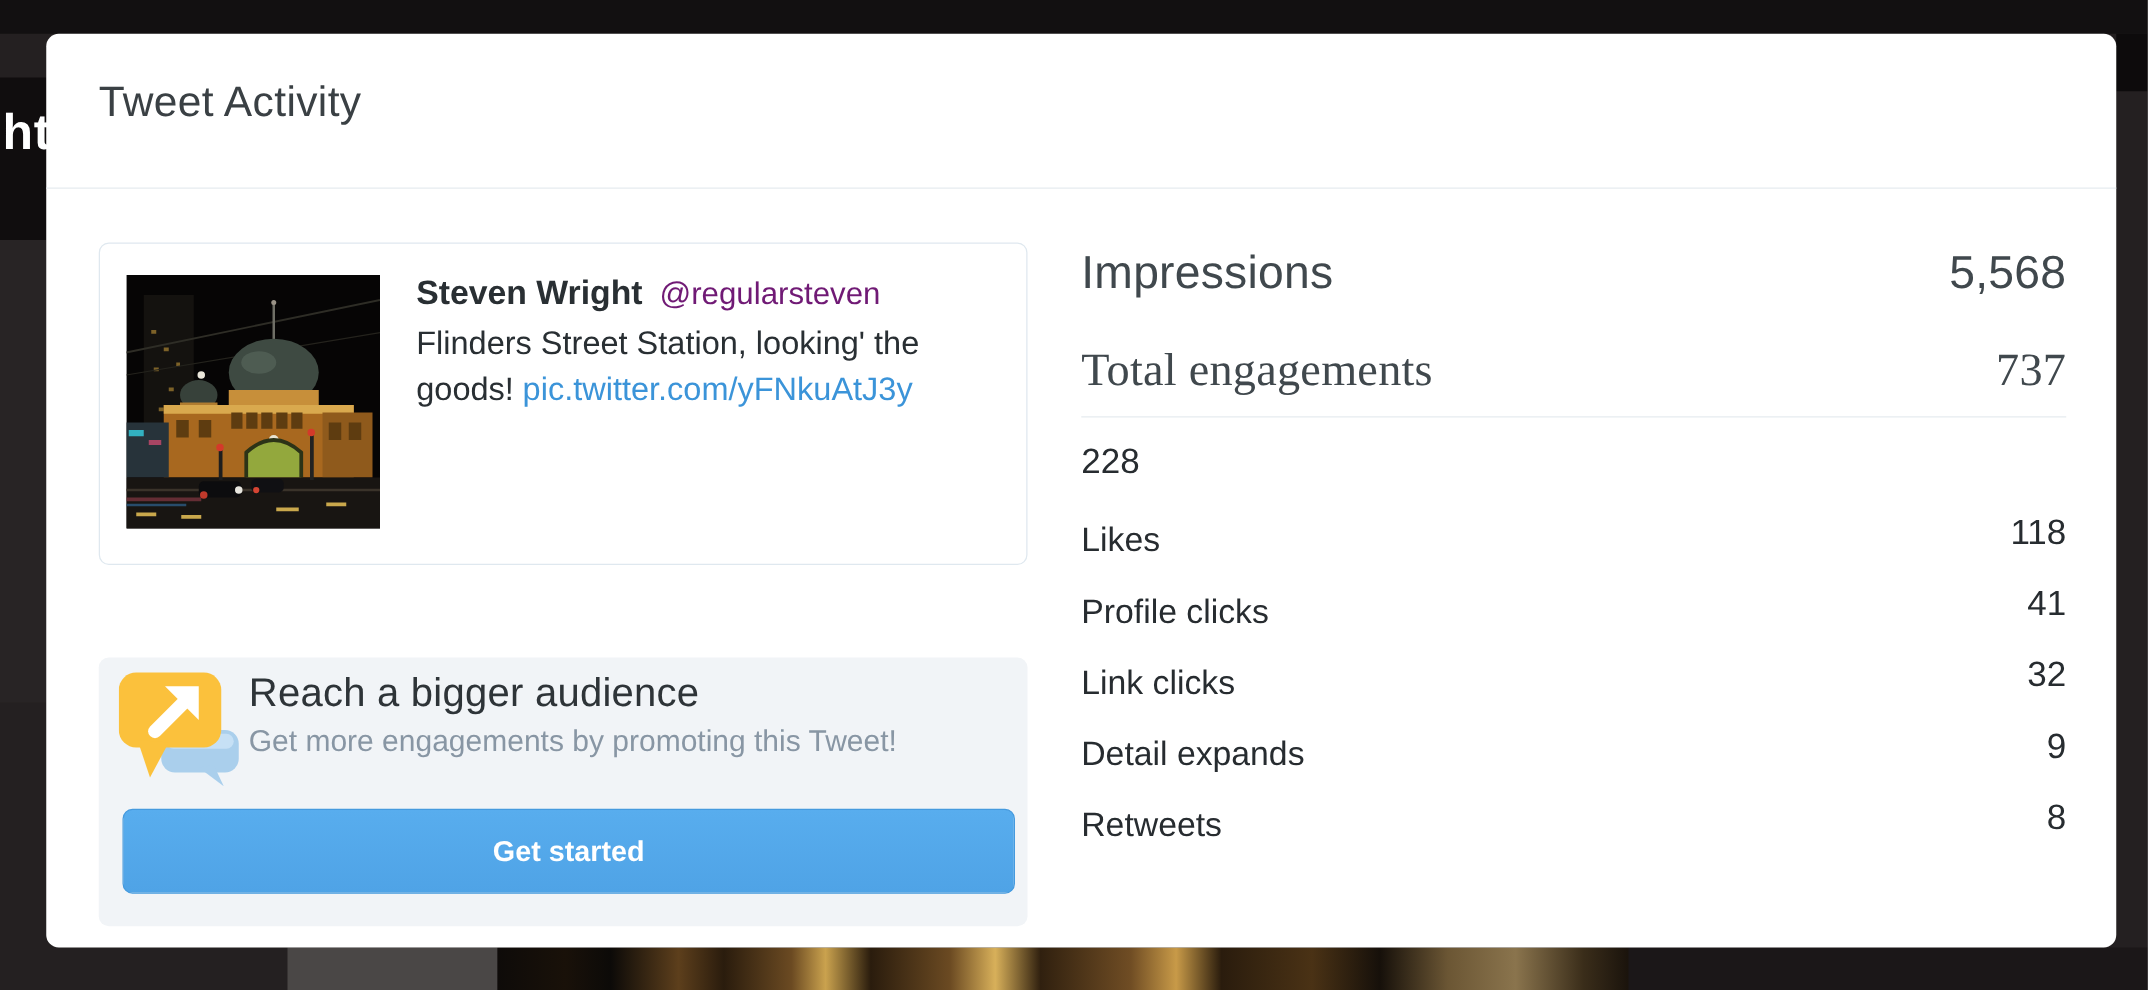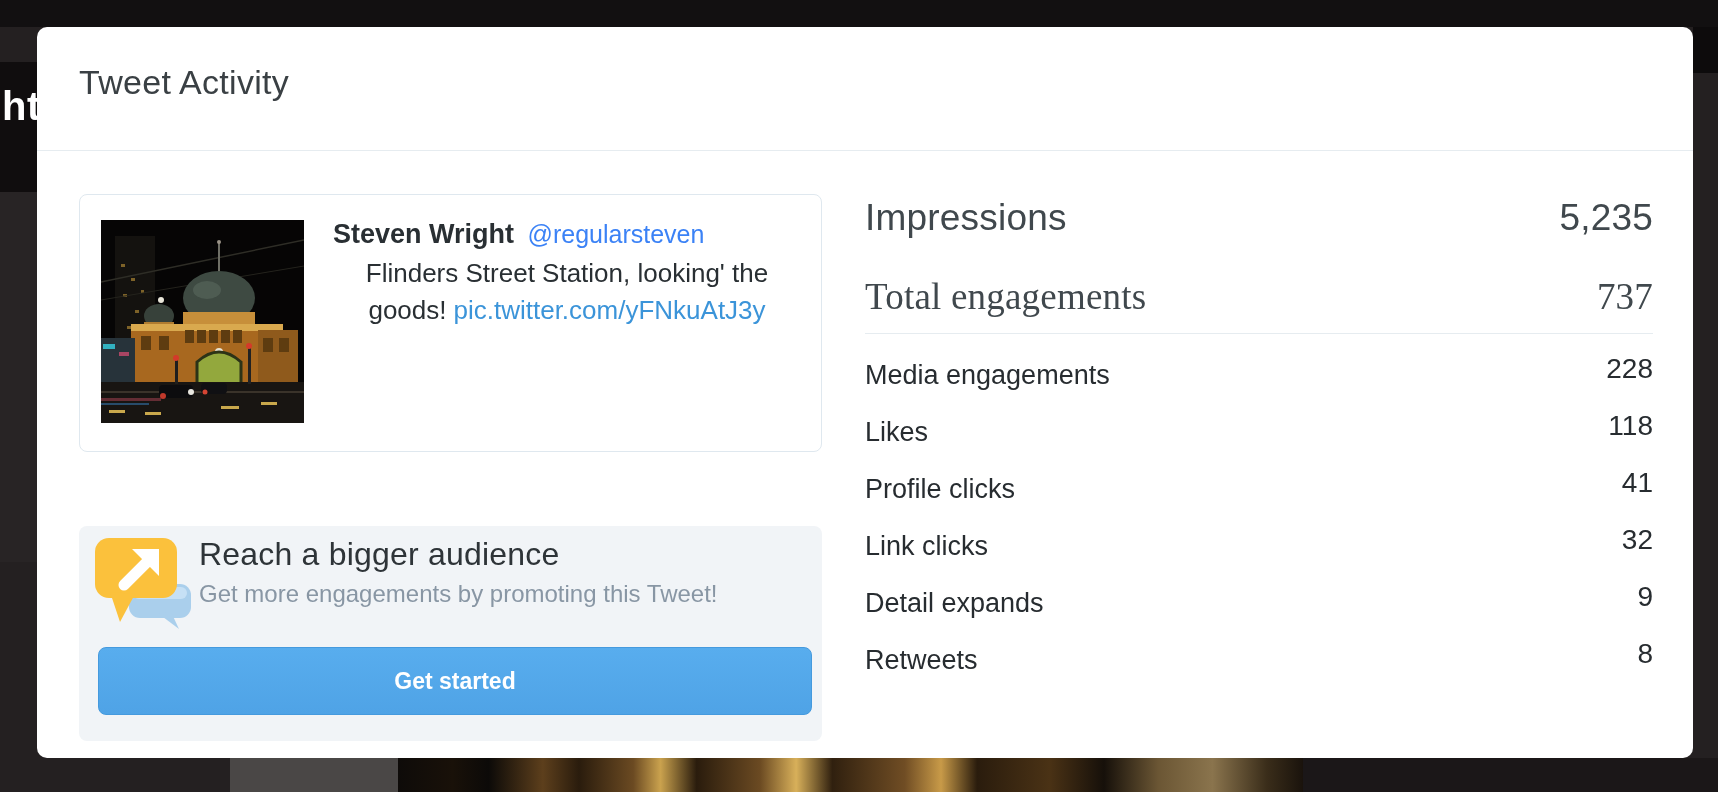--- a/index.html
+++ b/index.html
@@ -60,22 +60,22 @@
     border: 1px solid #dfe8ef; border-radius: 8px;
     background: #fff;
   }
   .tweet-thumb {
     position: absolute; left: 21px; top: 25px;
     width: 203px; height: 203px; overflow: hidden; cursor: pointer;
   }
   .tweet-body { position: absolute; left: 253px; top: 22px; width: 468px; }
   .tweet-author { font-size: 27px; line-height: 34px; white-space: nowrap; }
   .author-name  { font-weight: 700; color: #292f33; }
-  .author-handle{ font-weight: 400; color: #3b82f6; font-size: 25px; margin-left: 6px; }
-  .tweet-text   { margin-top: 4px; font-size: 26px; line-height: 37px; color: #292f33; text-align: center; }
+  .author-handle{ font-weight: 400; color: #701a75; font-size: 25px; margin-left: 6px; }
+  .tweet-text   { margin-top: 4px; font-size: 26px; line-height: 37px; color: #292f33; }
   .tweet-link   { color: #3b94d9; text-decoration: none; cursor: pointer; margin-left: 7px; }
 
   
   .promo {
     position: absolute; left: 42px; top: 477px;
     width: 743px; height: 215px;
     background: #f1f4f7; border-radius: 8px; margin-top: 22px;
   }
   .promo-icon { position: absolute; left: 16px; top: 10px; width: 104px; height: 96px; }
   .promo-heading {
@@ -252,30 +252,29 @@
         </svg>
       </div>
       <div class="promo-heading">Reach a bigger audience</div>
       <div class="promo-subtext">Get more engagements by promoting this Tweet!</div>
       <button class="get-started">Get started</button>
     </div>
 
     <div class="stats">
       <div class="stat-big row-0">
         <span class="stat-label">Impressions</span>
-        <span class="stat-value">5,235</span>
+        <span class="stat-value">5,568</span>
       </div>
       <div class="stat-big row-1">
         <span class="stat-label">Total engagements</span>
         <span class="stat-value">737</span>
       </div>
       <div class="stats-divider"></div>
 
       <div class="stat-small row-0">
-        <span class="stat-label">Media engagements</span>
         <span class="stat-value">228</span>
       </div>
       <div class="stat-small row-1">
         <span class="stat-label">Likes</span>
         <span class="stat-value">118</span>
       </div>
       <div class="stat-small row-2">
         <span class="stat-label">Profile clicks</span>
         <span class="stat-value">41</span>
       </div>

